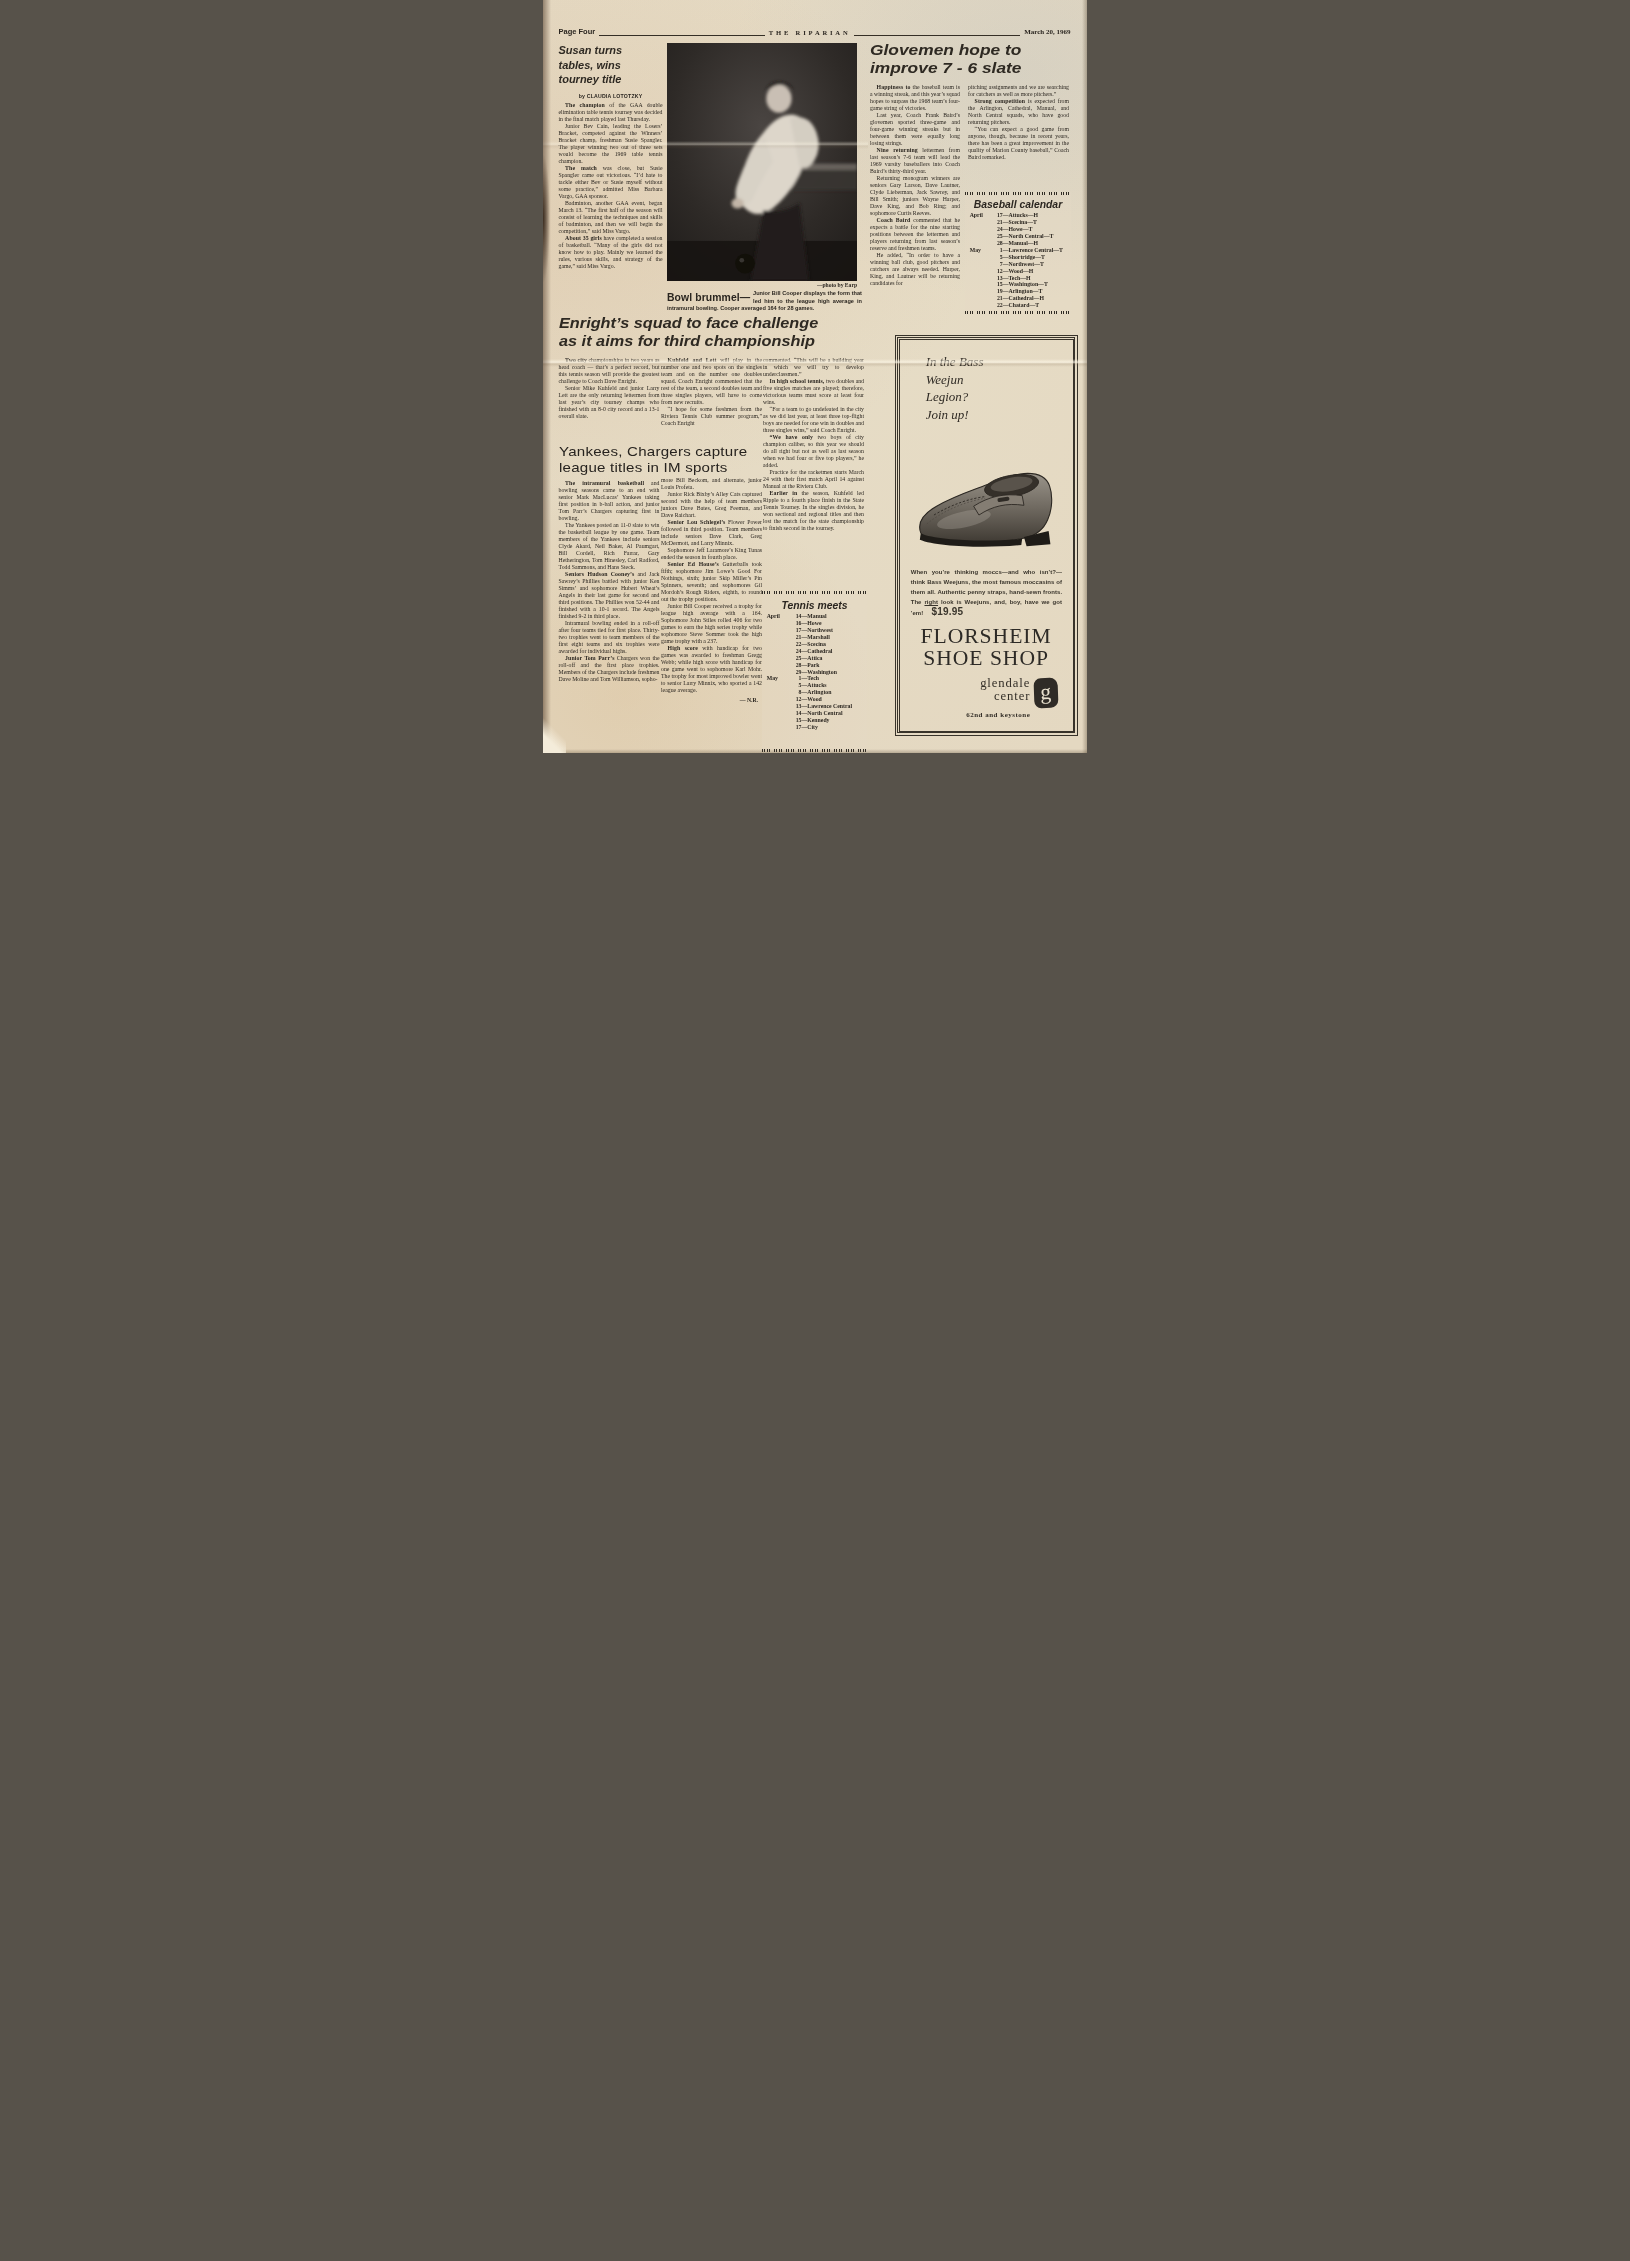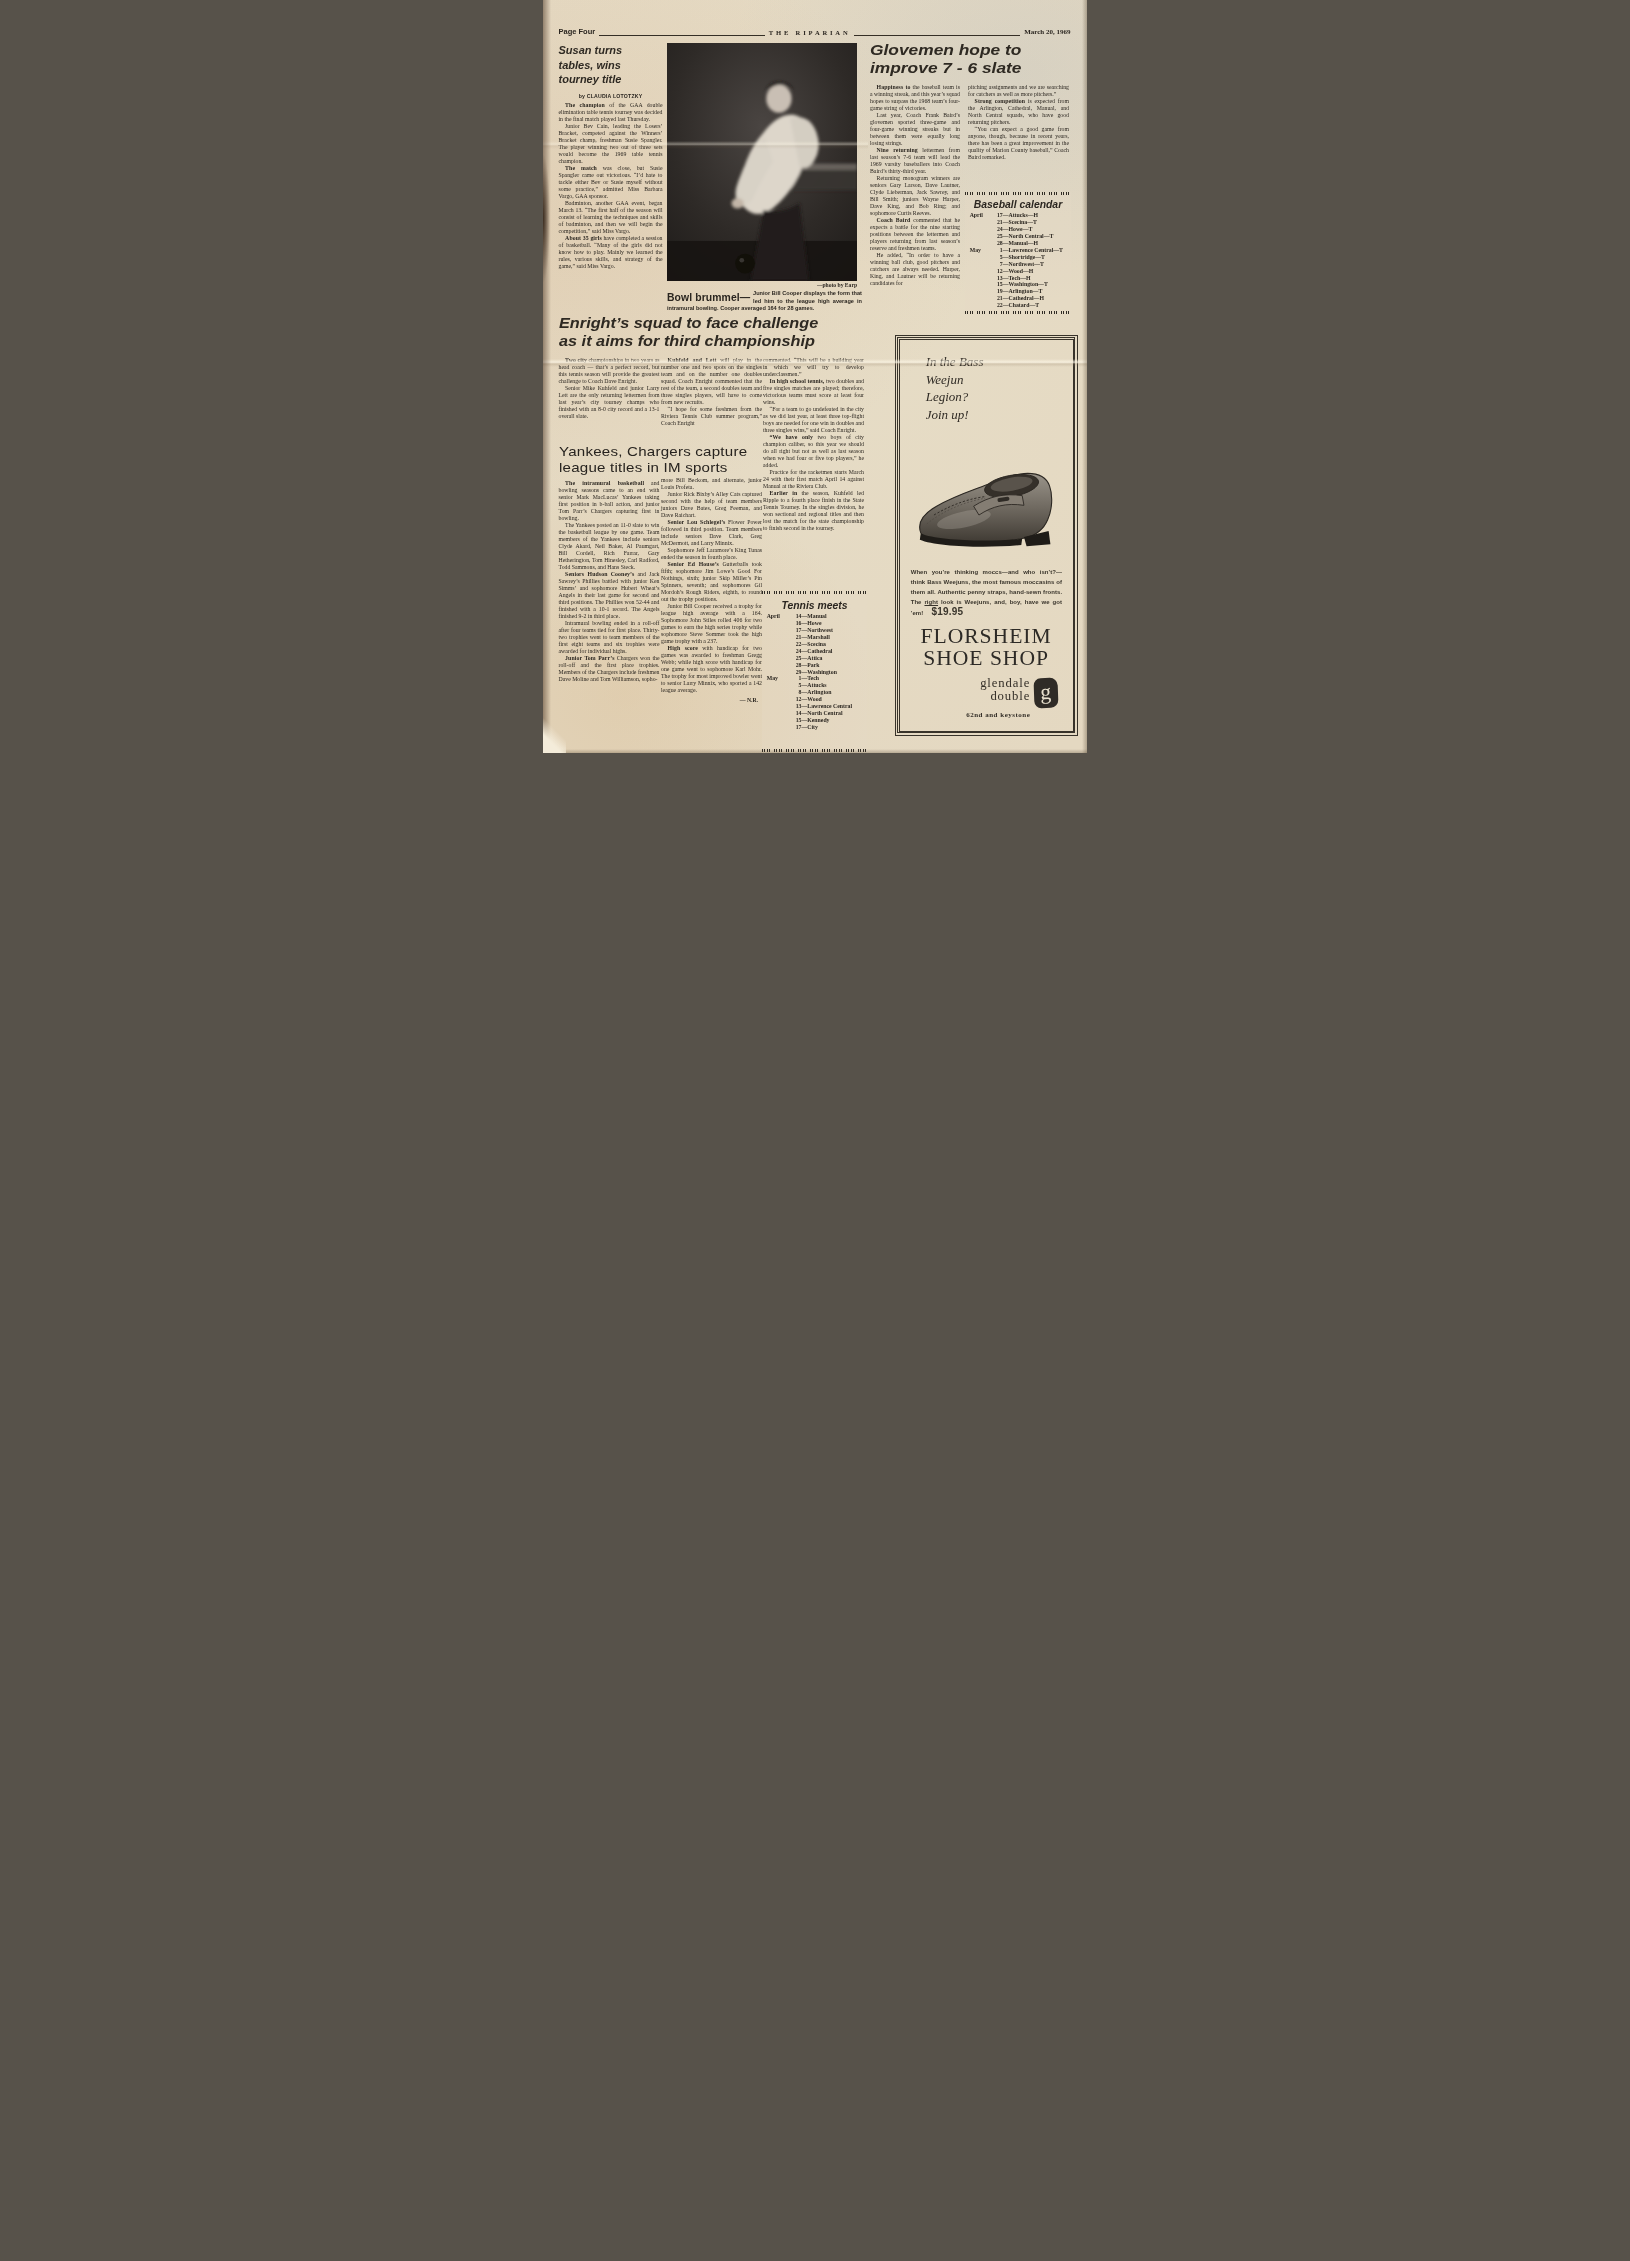--- a/index.html
+++ b/index.html
@@ -419,21 +419,21 @@
         <p class="ad-body">
           <span>When you’re thinking moccs—and who isn’t?—think Bass Weejuns, the most famous moccasins of them all. Authentic penny straps, hand-sewn fronts. The </span><span class="u">right</span><span> look is Weejuns, and, boy, have we got ’em!</span>
           <b class="price">$19.95</b>
         </p>
         <div class="store">
           <div>FLORSHEIM</div>
           <div>SHOE SHOP</div>
         </div>
         <div class="glendale">
           <div class="g1">glendale</div>
-          <div class="g2">double</div>
+          <div class="g2">center</div>
           <div class="g3">62nd and keystone</div>
           <div class="g-logo">g</div>
         </div>
       </div>
     </div>
   </aside>
 
   <div class="crease abs" style="top:359px;"></div>
   <div class="crease abs" style="top:141px;width:325px;opacity:.55;"></div>
   <div class="abs edge-left"></div>

